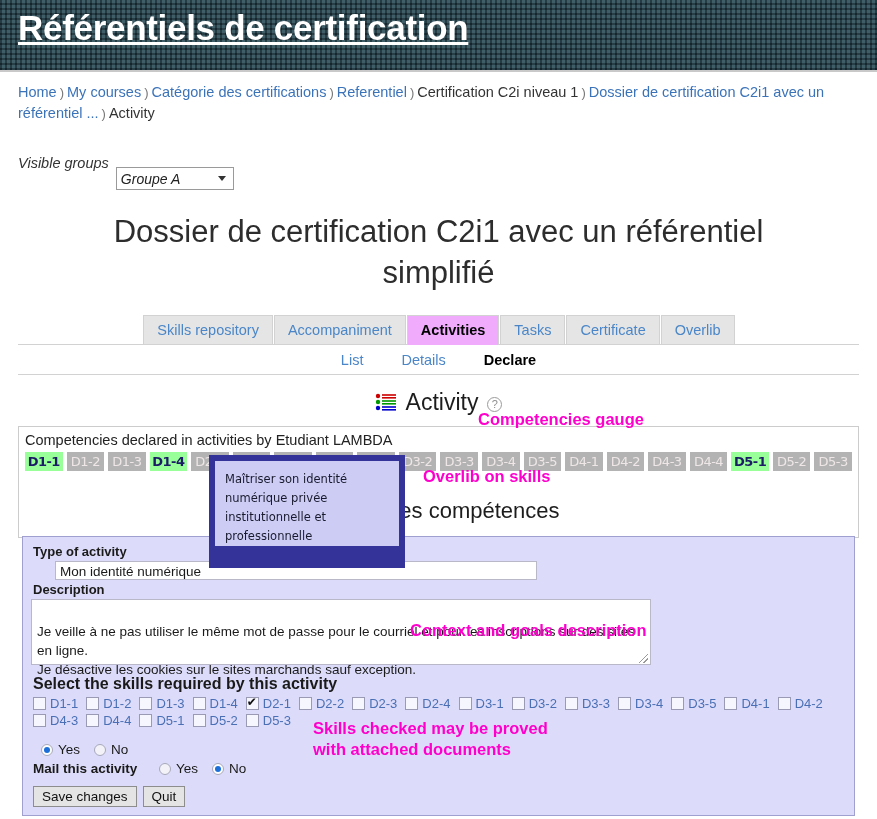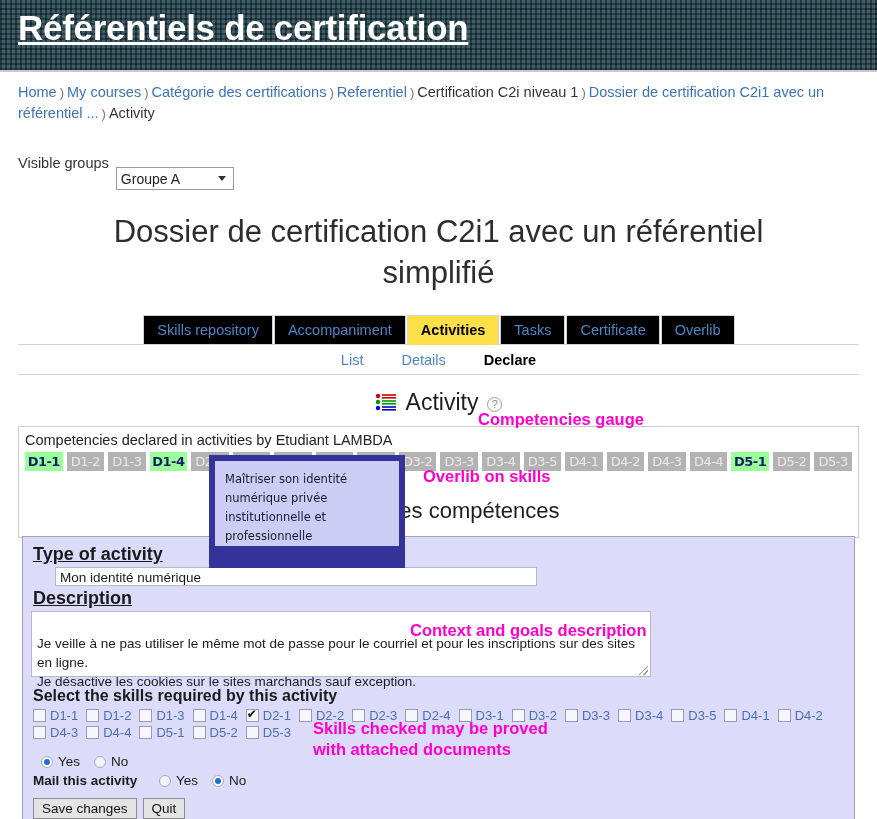--- a/index.html
+++ b/index.html
@@ -45,20 +45,21 @@
   .crumb-sep { color: #777777; padding: 0 3px; font-size: 13px; }
   .crumb-plain { color: #333333; }
 
   
   .groups-row {
     padding: 11px 18px 0 18px;
     font-size: 14.5px;
     display: flex;
     align-items: center;
     gap: 7px;
+    font-style: italic;
   }
   .select-box {
     border: 1px solid #9a9a9a;
     background: #ffffff;
     font-size: 14px;
     font-family: "Liberation Sans", sans-serif;
     padding: 2px 4px;
     width: 118px;
     height: 23px;
     display: flex;
@@ -90,30 +91,30 @@
   .tabs {
     display: flex;
     justify-content: center;
     align-items: flex-end;
     gap: 0;
     padding-left: 2px;
   }
   .tab {
     border: 1px solid #d2d2d2;
     border-bottom: none;
-    background: #000000;
+    background: #e5e5e5;
     padding: 6px 13px 7px 13px;
     font-size: 14.5px;
     color: #4a86c8;
     margin-right: 1px;
     position: relative;
     top: 1px;
   }
   .tab.active {
-    background: #fde047;
+    background: #f0abfc;
     color: #000000;
     font-weight: bold;
     border-color: #d2d2d2;
     z-index: 3;
   }
   .tabs-rule {
     border-top: 1px solid #d2d2d2;
     margin: 0 18px;
     position: relative;
     top: 0px;
@@ -230,21 +231,21 @@
     position: absolute;
     left: 22px; top: 536px;
     width: 833px;
     background: #dcdcfa;
     border: 1px solid #9f9fd0;
     padding: 5px 8px 8px 8px;
     font-size: 13.5px;
     color: #1a1a1a;
     z-index: 10;
   }
-  .field-label { font-weight: bold; font-size: 18px; padding: 2px 0 2px 2px; text-decoration: underline; }
+  .field-label { font-weight: bold; font-size: 13px; padding: 2px 0 2px 2px; }
   .text-input {
     width: 482px; height: 19px;
     background: #ffffff;
     border: 1px solid #b8b8c8;
     font-size: 13.5px;
     padding: 1px 4px;
     color: #1a1a1a;
     line-height: 17px;
     margin-left: 24px;
   }

